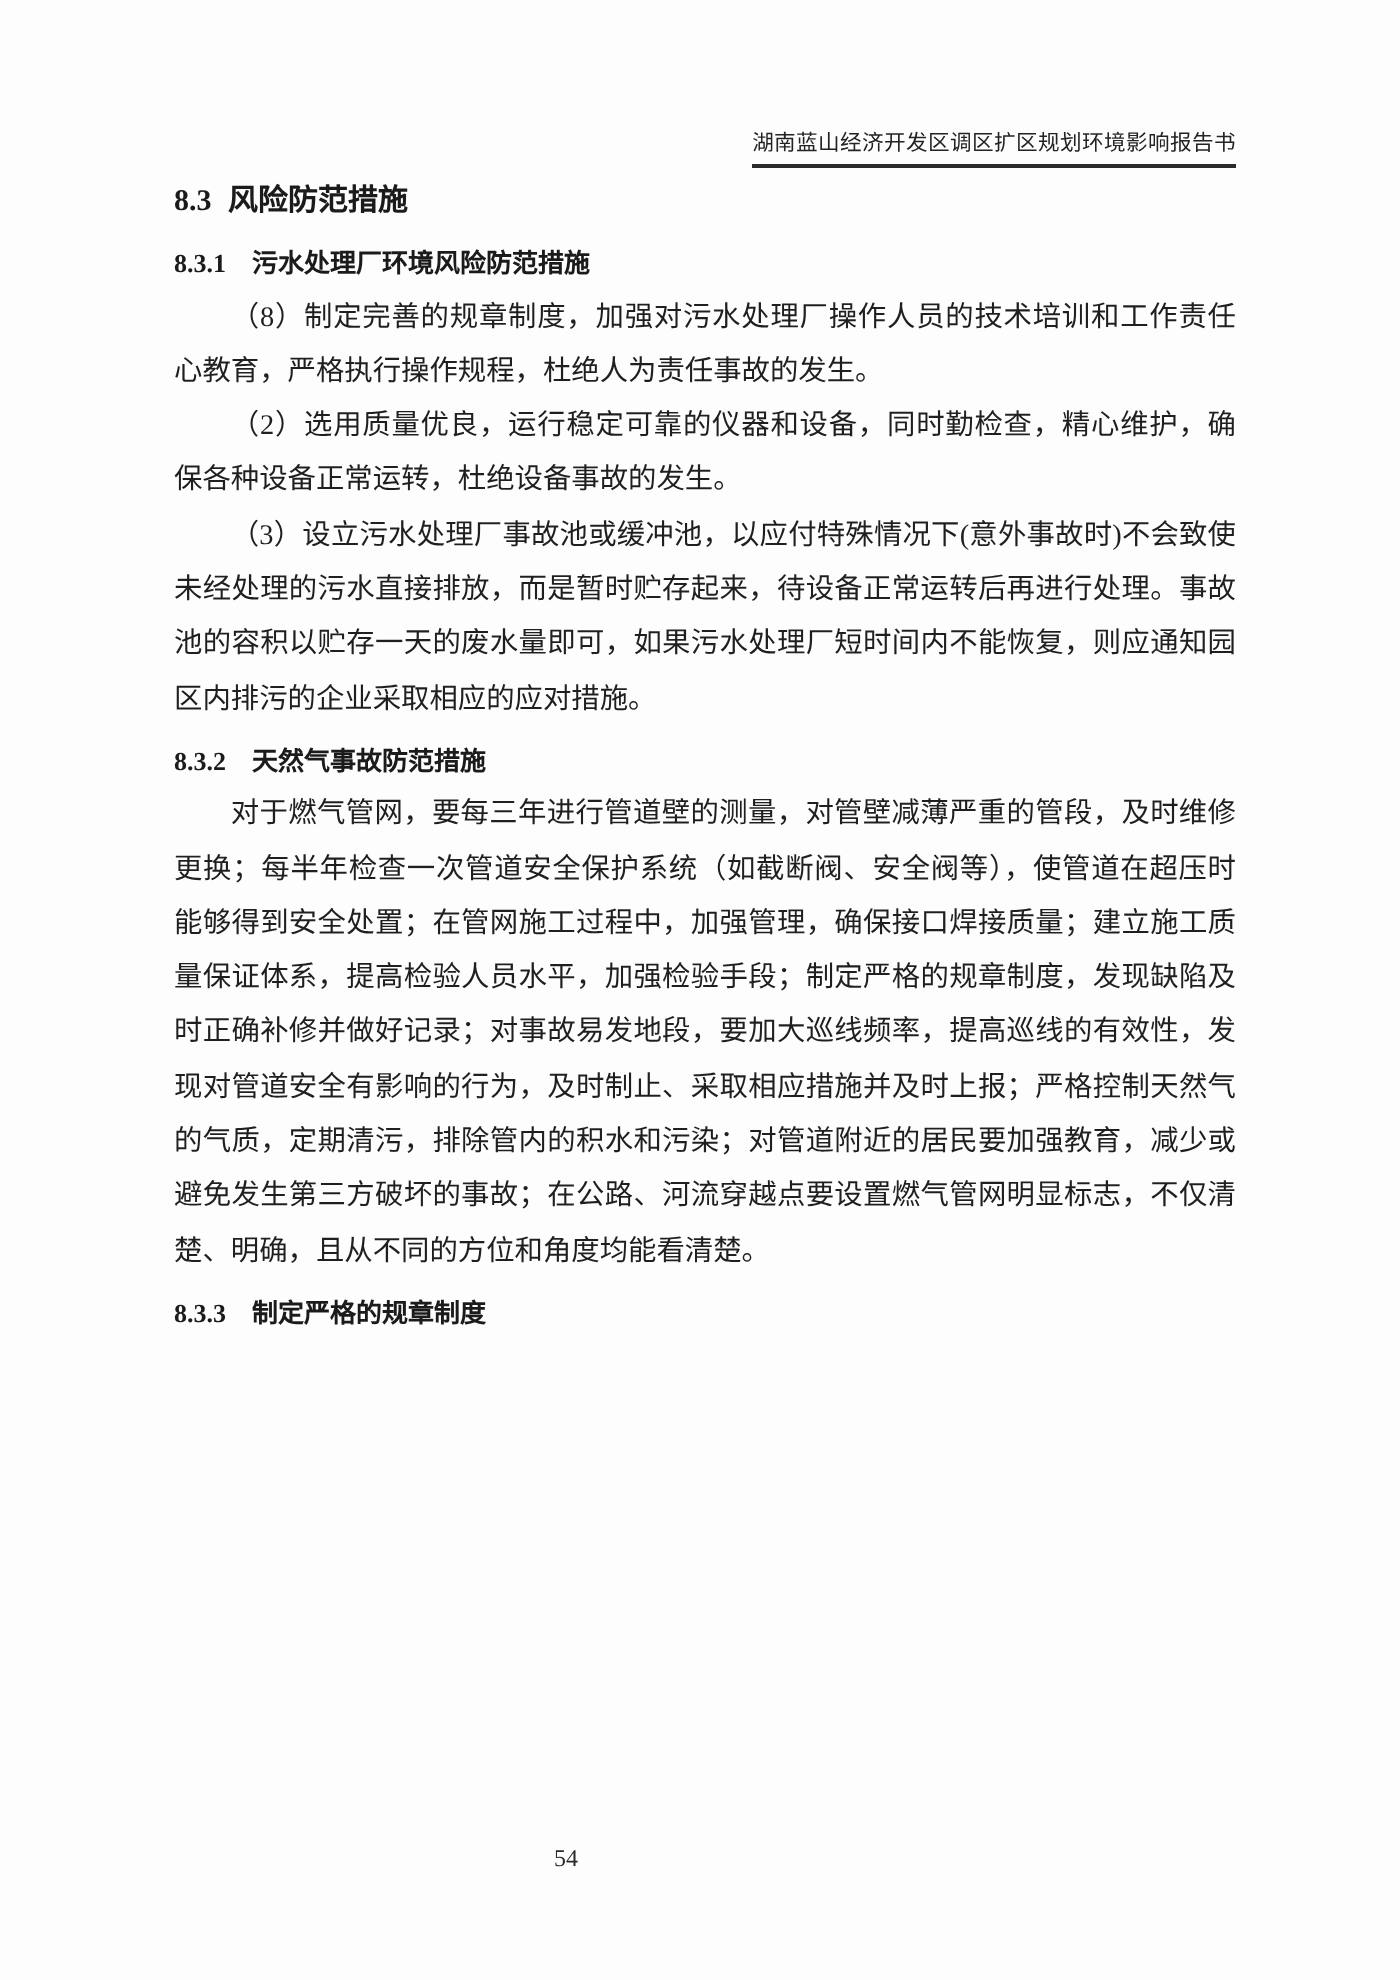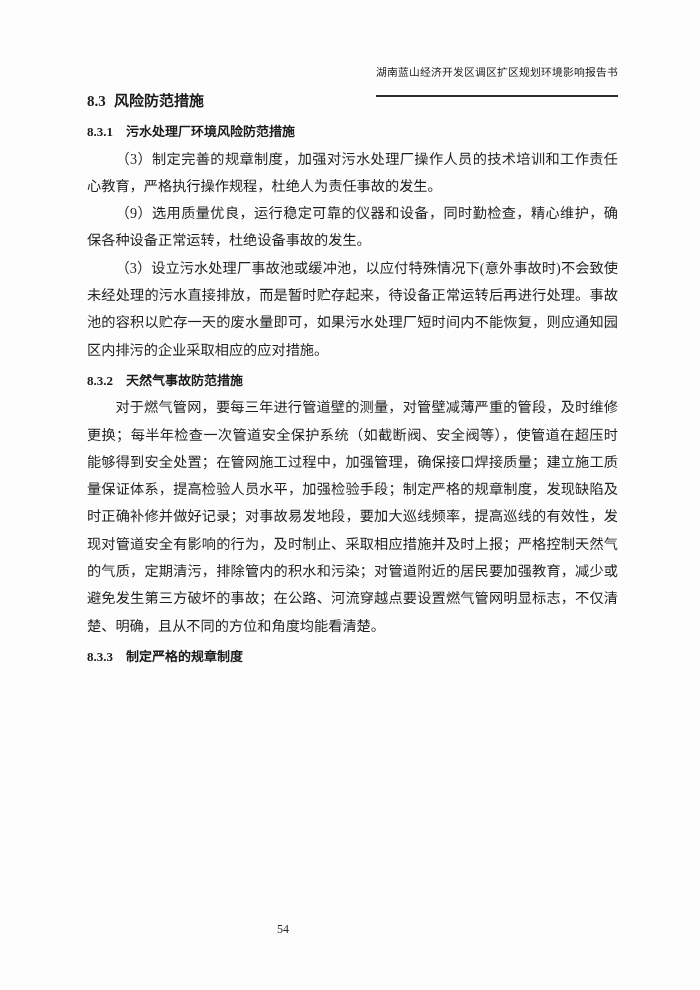--- a/index.html
+++ b/index.html
@@ -26,21 +26,21 @@
     top: 62px;
     left: 87px;
     width: 531px;
     text-align: right;
   }
   .doc-header .header-text {
     display: inline-block;
     font-size: 10.8px;
     letter-spacing: 0.2px;
     color: #232323;
-    padding-bottom: 16px;
+    padding-bottom: 4px;
     border-bottom: 2px solid #2b2b2b;
   }
   
   .content {
     position: absolute;
     top: 88px;
     left: 87px;
     width: 531px;
   }
   .sec-heading {
@@ -92,22 +92,22 @@
 
   <div class="content">
 
     <h2 class="sec-heading">
       <span class="sec-num">8.3</span><span>风险防范措施</span>
     </h2>
 
     <h3 class="sub-heading">
       <span class="sec-num">8.3.1</span><span>污水处理厂环境风险防范措施</span>
     </h3>
-    <p class="para">（3）制定完善的规章制度，加强对污水处理厂操作人员的技术培训和工作责任心教育，严格执行操作规程，杜绝人为责任事故的发生。</p>
-    <p class="para">（9）选用质量优良，运行稳定可靠的仪器和设备，同时勤检查，精心维护，确保各种设备正常运转，杜绝设备事故的发生。</p>
+    <p class="para">（8）制定完善的规章制度，加强对污水处理厂操作人员的技术培训和工作责任心教育，严格执行操作规程，杜绝人为责任事故的发生。</p>
+    <p class="para">（2）选用质量优良，运行稳定可靠的仪器和设备，同时勤检查，精心维护，确保各种设备正常运转，杜绝设备事故的发生。</p>
     <p class="para">（3）设立污水处理厂事故池或缓冲池，以应付特殊情况下(意外事故时)不会致使未经处理的污水直接排放，而是暂时贮存起来，待设备正常运转后再进行处理。事故池的容积以贮存一天的废水量即可，如果污水处理厂短时间内不能恢复，则应通知园区内排污的企业采取相应的应对措施。</p>
 
     <h3 class="sub-heading">
       <span class="sec-num">8.3.2</span><span>天然气事故防范措施</span>
     </h3>
     <p class="para">对于燃气管网，要每三年进行管道壁的测量，对管壁减薄严重的管段，及时维修更换；每半年检查一次管道安全保护系统（如截断阀、安全阀等），使管道在超压时能够得到安全处置；在管网施工过程中，加强管理，确保接口焊接质量；建立施工质量保证体系，提高检验人员水平，加强检验手段；制定严格的规章制度，发现缺陷及时正确补修并做好记录；对事故易发地段，要加大巡线频率，提高巡线的有效性，发现对管道安全有影响的行为，及时制止、采取相应措施并及时上报；严格控制天然气的气质，定期清污，排除管内的积水和污染；对管道附近的居民要加强教育，减少或避免发生第三方破坏的事故；在公路、河流穿越点要设置燃气管网明显标志，不仅清楚、明确，且从不同的方位和角度均能看清楚。</p>
 
     <h3 class="sub-heading">
       <span class="sec-num">8.3.3</span><span>制定严格的规章制度</span>
     </h3>

